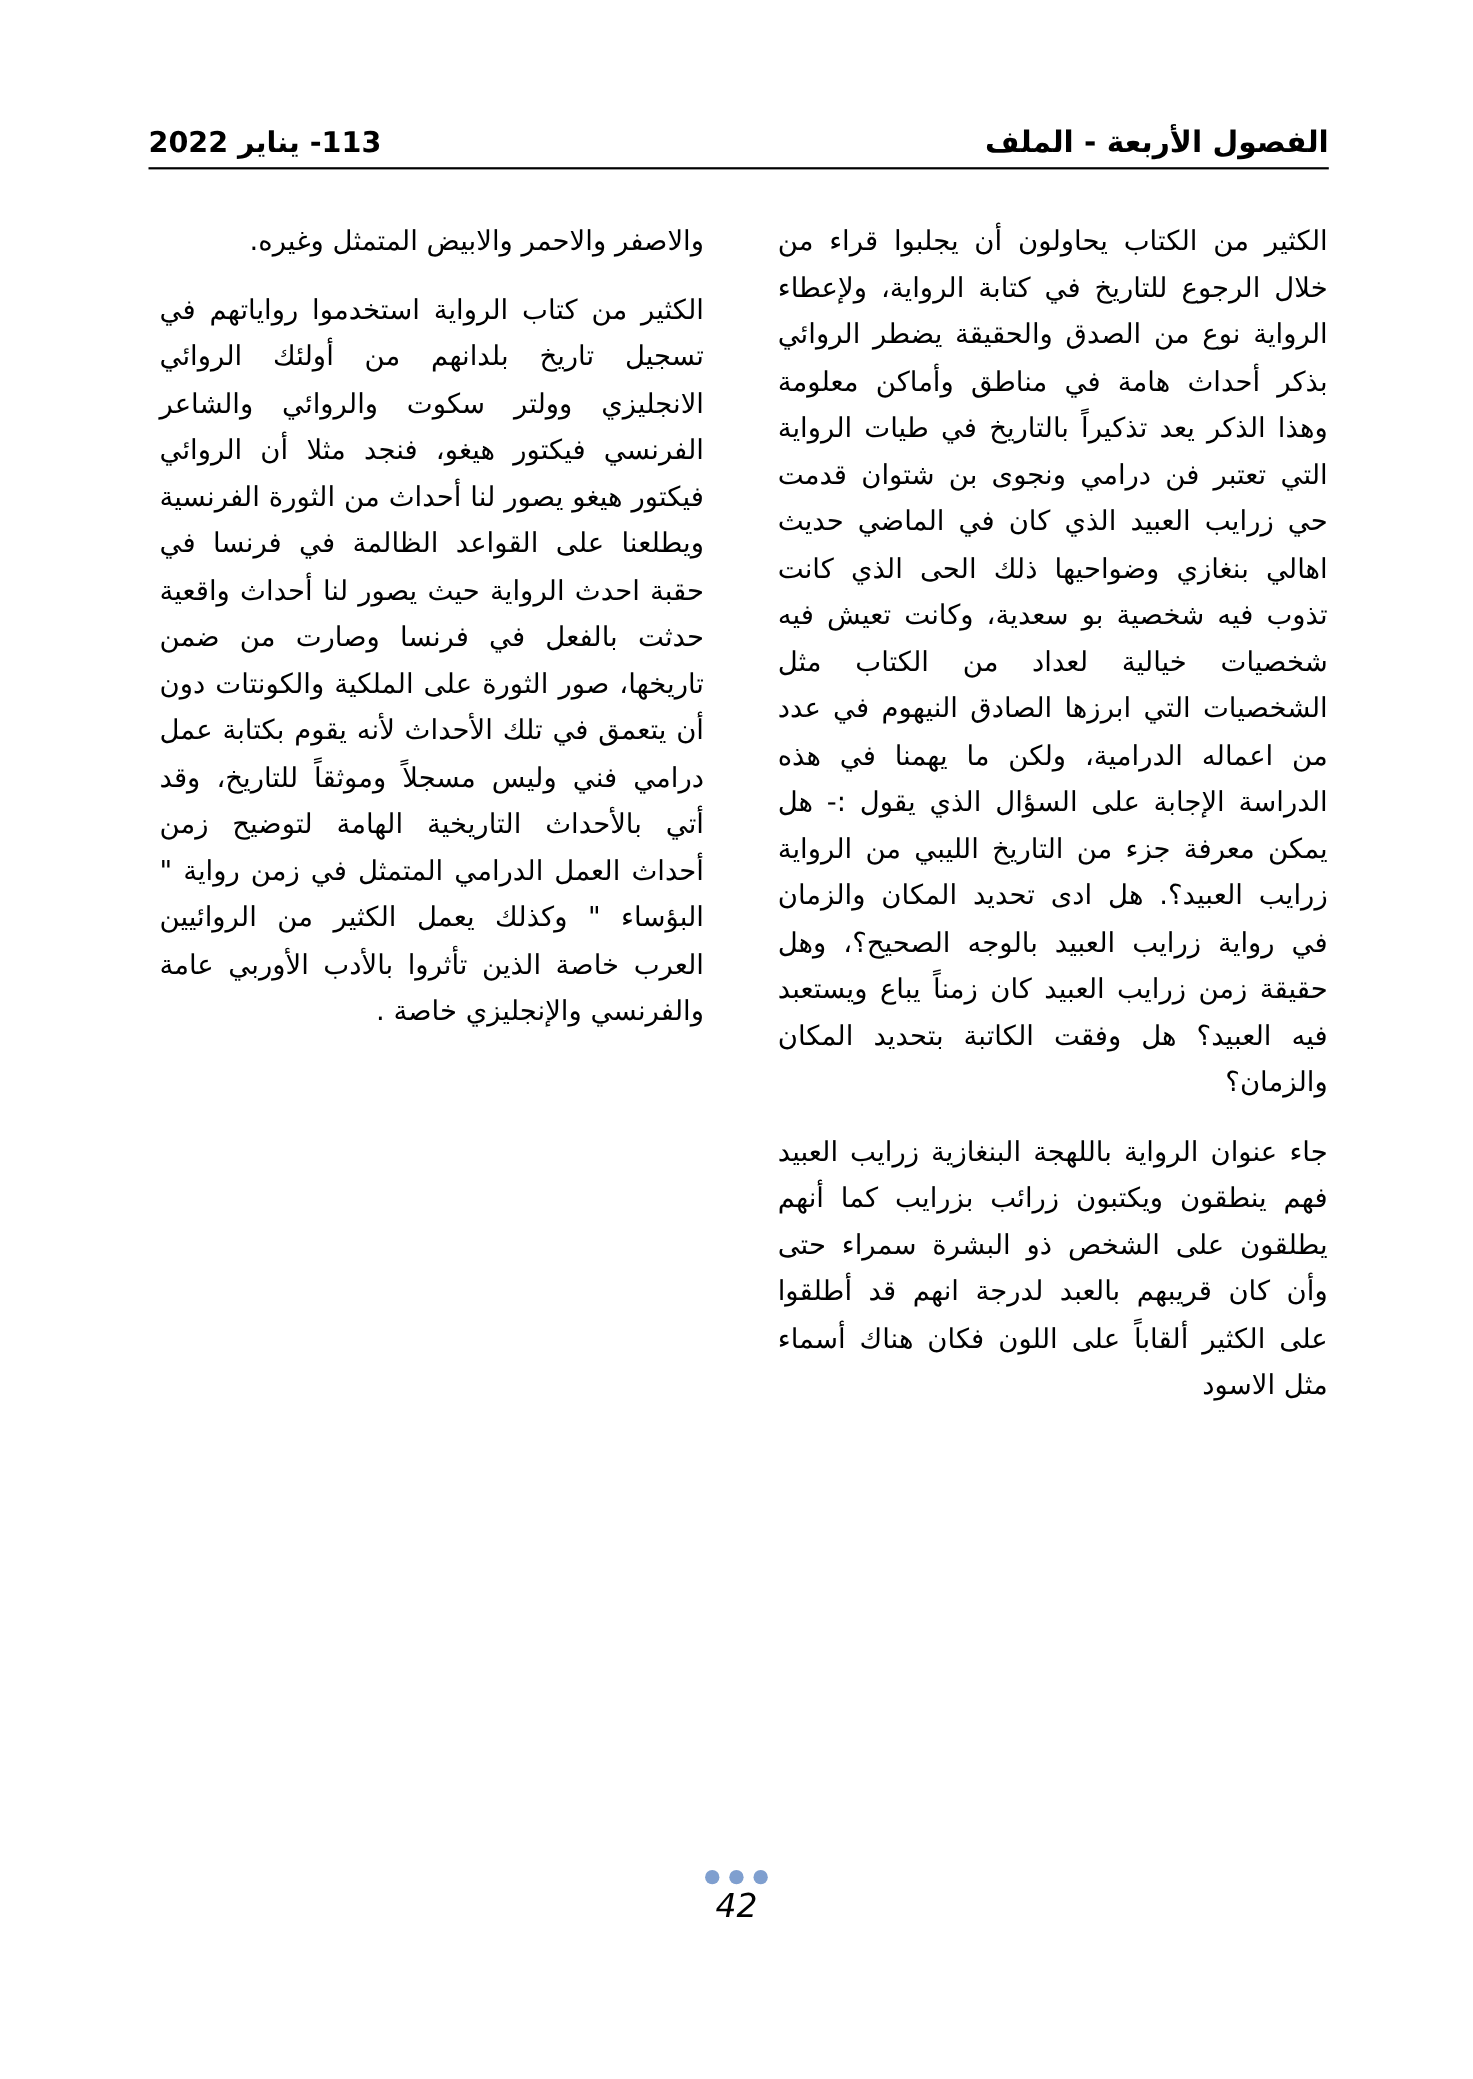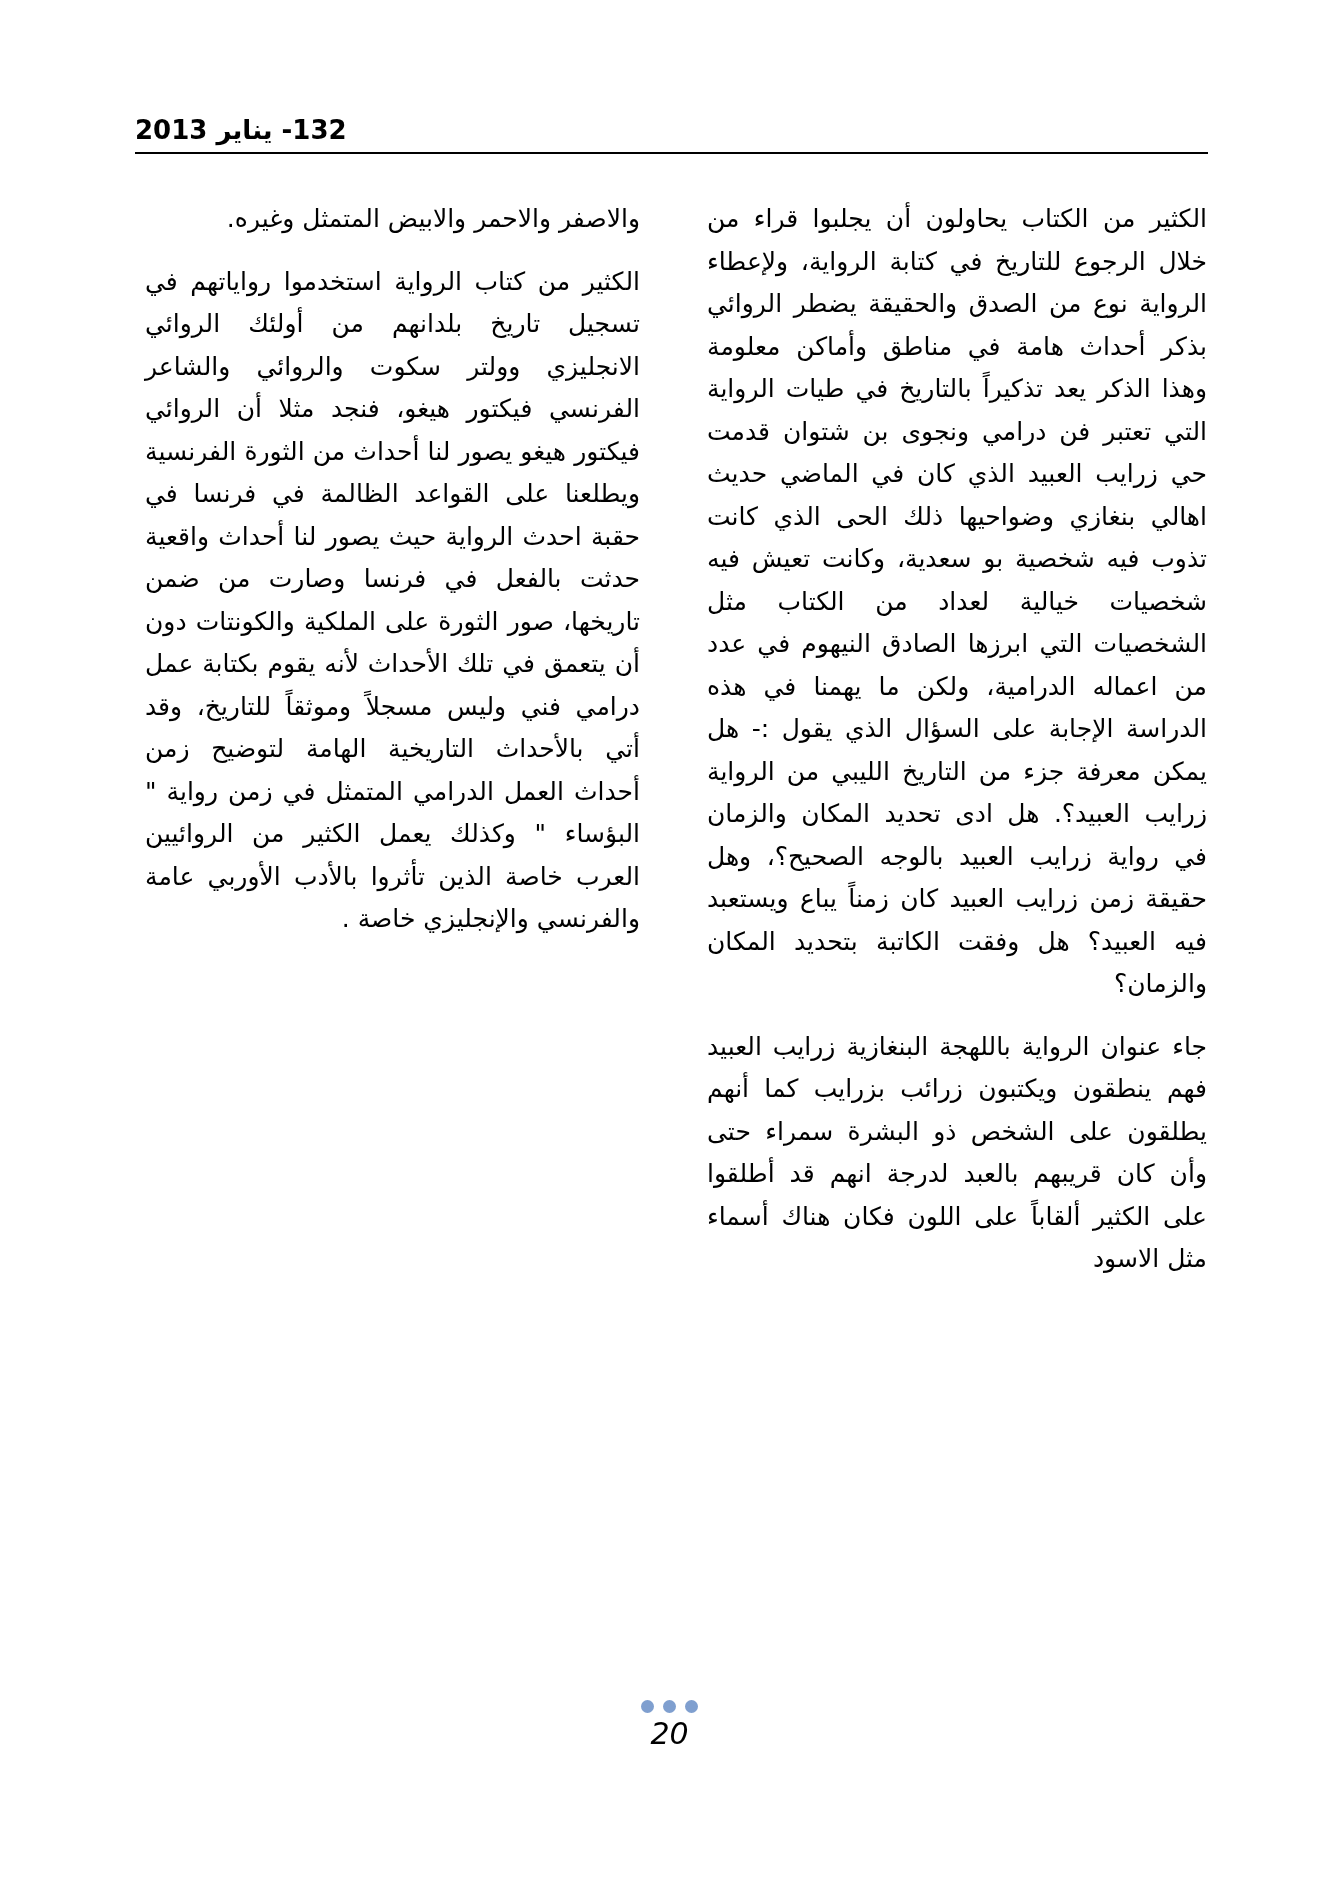--- a/index.html
+++ b/index.html
@@ -14,34 +14,35 @@
     .column p { margin: 0 0 20px 0; }
     .footer { position: absolute; left: 0; width: 1339px; top: 1700px; text-align: center; }
     .dots { display: flex; justify-content: center; gap: 9px; margin-bottom: 4px; }
     .dot { width: 13px; height: 13px; border-radius: 50%; background: #7f9fcf; }
     .page-number { font-family: "DejaVu Sans", sans-serif; font-style: italic; font-size: 30px; line-height: 34px; }
   </style>
 </head>
 <body>
 
 <div class="header">
-  <div class="header-issue">132- يناير 2013</div>
+  <div class="header-title">الفصول الأربعة - الملف</div>
+  <div class="header-issue">113- يناير 2022</div>
 </div>
 <div class="header-rule"></div>
 
 <div class="column col-right">
   <p>الكثير من الكتاب يحاولون أن يجلبوا قراء من خلال الرجوع للتاريخ في كتابة الرواية، ولإعطاء الرواية نوع من الصدق والحقيقة يضطر الروائي بذكر أحداث هامة في مناطق وأماكن معلومة وهذا الذكر يعد تذكيراً بالتاريخ في طيات الرواية التي تعتبر فن درامي ونجوى بن شتوان قدمت حي زرايب العبيد الذي كان في الماضي حديث اهالي بنغازي وضواحيها ذلك الحى الذي كانت تذوب فيه شخصية بو سعدية، وكانت تعيش فيه شخصيات خيالية لعداد من الكتاب مثل الشخصيات التي ابرزها الصادق النيهوم في عدد من اعماله الدرامية، ولكن ما يهمنا في هذه الدراسة الإجابة على السؤال الذي يقول :- هل يمكن معرفة جزء من التاريخ الليبي من الرواية زرايب العبيد؟. هل ادى تحديد المكان والزمان في رواية زرايب العبيد بالوجه الصحيح؟، وهل حقيقة زمن زرايب العبيد كان زمناً يباع ويستعبد فيه العبيد؟ هل وفقت الكاتبة بتحديد المكان والزمان؟</p>
   <p>جاء عنوان الرواية باللهجة البنغازية زرايب العبيد فهم ينطقون ويكتبون زرائب بزرايب كما أنهم يطلقون على الشخص ذو البشرة سمراء حتى وأن كان قريبهم بالعبد لدرجة انهم قد أطلقوا على الكثير ألقاباً على اللون فكان هناك أسماء مثل الاسود</p>
 </div>
 
 <div class="column col-left">
   <p>والاصفر والاحمر والابيض المتمثل وغيره.</p>
   <p>الكثير من كتاب الرواية استخدموا رواياتهم في تسجيل تاريخ بلدانهم من أولئك الروائي الانجليزي وولتر سكوت والروائي والشاعر الفرنسي فيكتور هيغو، فنجد مثلا أن الروائي فيكتور هيغو يصور لنا أحداث من الثورة الفرنسية ويطلعنا على القواعد الظالمة في فرنسا في حقبة احدث الرواية حيث يصور لنا أحداث واقعية حدثت بالفعل في فرنسا وصارت من ضمن تاريخها، صور الثورة على الملكية والكونتات دون أن يتعمق في تلك الأحداث لأنه يقوم بكتابة عمل درامي فني وليس مسجلاً وموثقاً للتاريخ، وقد أتي بالأحداث التاريخية الهامة لتوضيح زمن أحداث العمل الدرامي المتمثل في زمن رواية " البؤساء " وكذلك يعمل الكثير من الروائيين العرب خاصة الذين تأثروا بالأدب الأوربي عامة والفرنسي والإنجليزي خاصة .</p>
 </div>
 
 <div class="footer">
   <div class="dots">
     <span class="dot"></span>
     <span class="dot"></span>
     <span class="dot"></span>
   </div>
-  <div class="page-number">20</div>
+  <div class="page-number">42</div>
 </div>
 
 </body></html>

